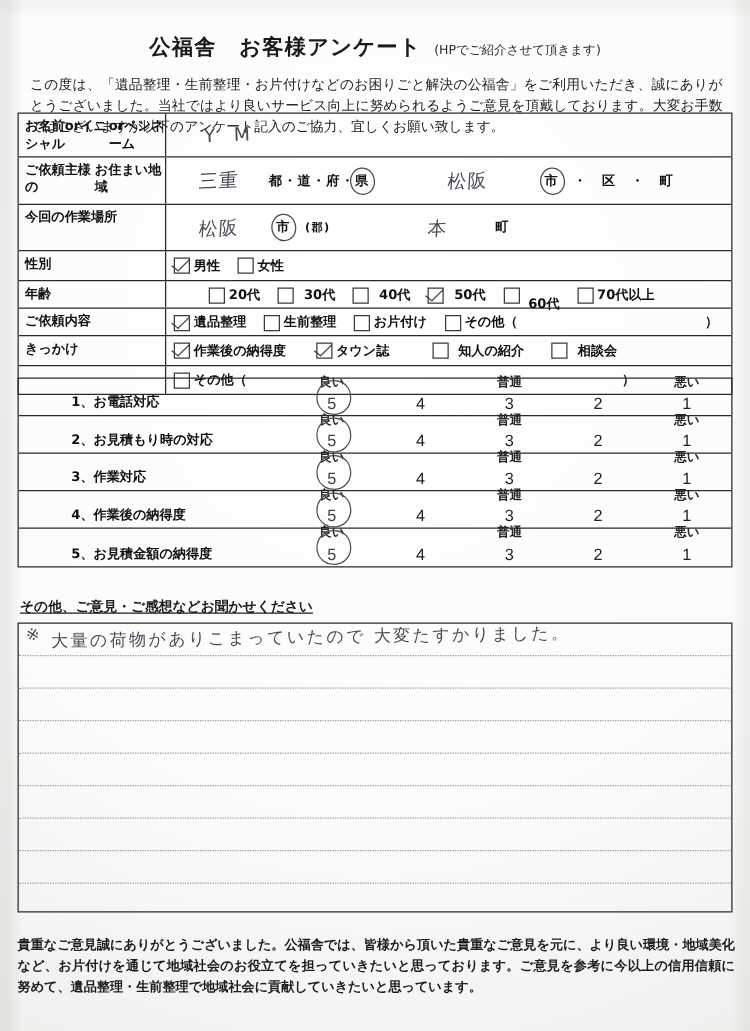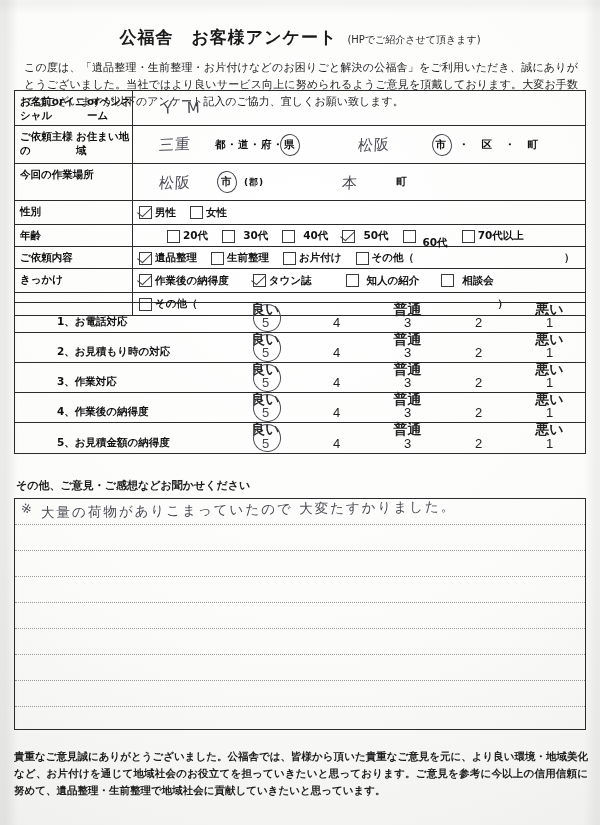--- a/index.html
+++ b/index.html
@@ -232,21 +232,21 @@
     font-family: "Liberation Sans", sans-serif;
     position: relative;
     z-index: 2;
   }
   .r-cap {
     position: absolute;
     top: -1px;
     left: 0;
     right: 0;
     text-align: center;
-    font-size: 14px;
+    font-size: 10px;
     font-weight: 700;
     color: #242424;
     line-height: 1;
   }
   .r-cell.selected .r-num { color: #44444e; }
   .r-cell.selected::before {
     content: "";
     position: absolute;
     left: 50%;
     top: 1px;
@@ -259,20 +259,21 @@
     z-index: 1;
   }
 
   
   .comment-head {
     position: absolute;
     left: 16px;
     font-size: 11px;
     font-weight: 700;
     color: #1c1c1c;
+    text-decoration: underline;
   }
   .comment-box {
     position: absolute;
     left: 14px;
     right: 14px;
     border: 1.8px solid #2a2a2a;
     box-sizing: border-box;
     background: transparent;
   }
   .c-line {

